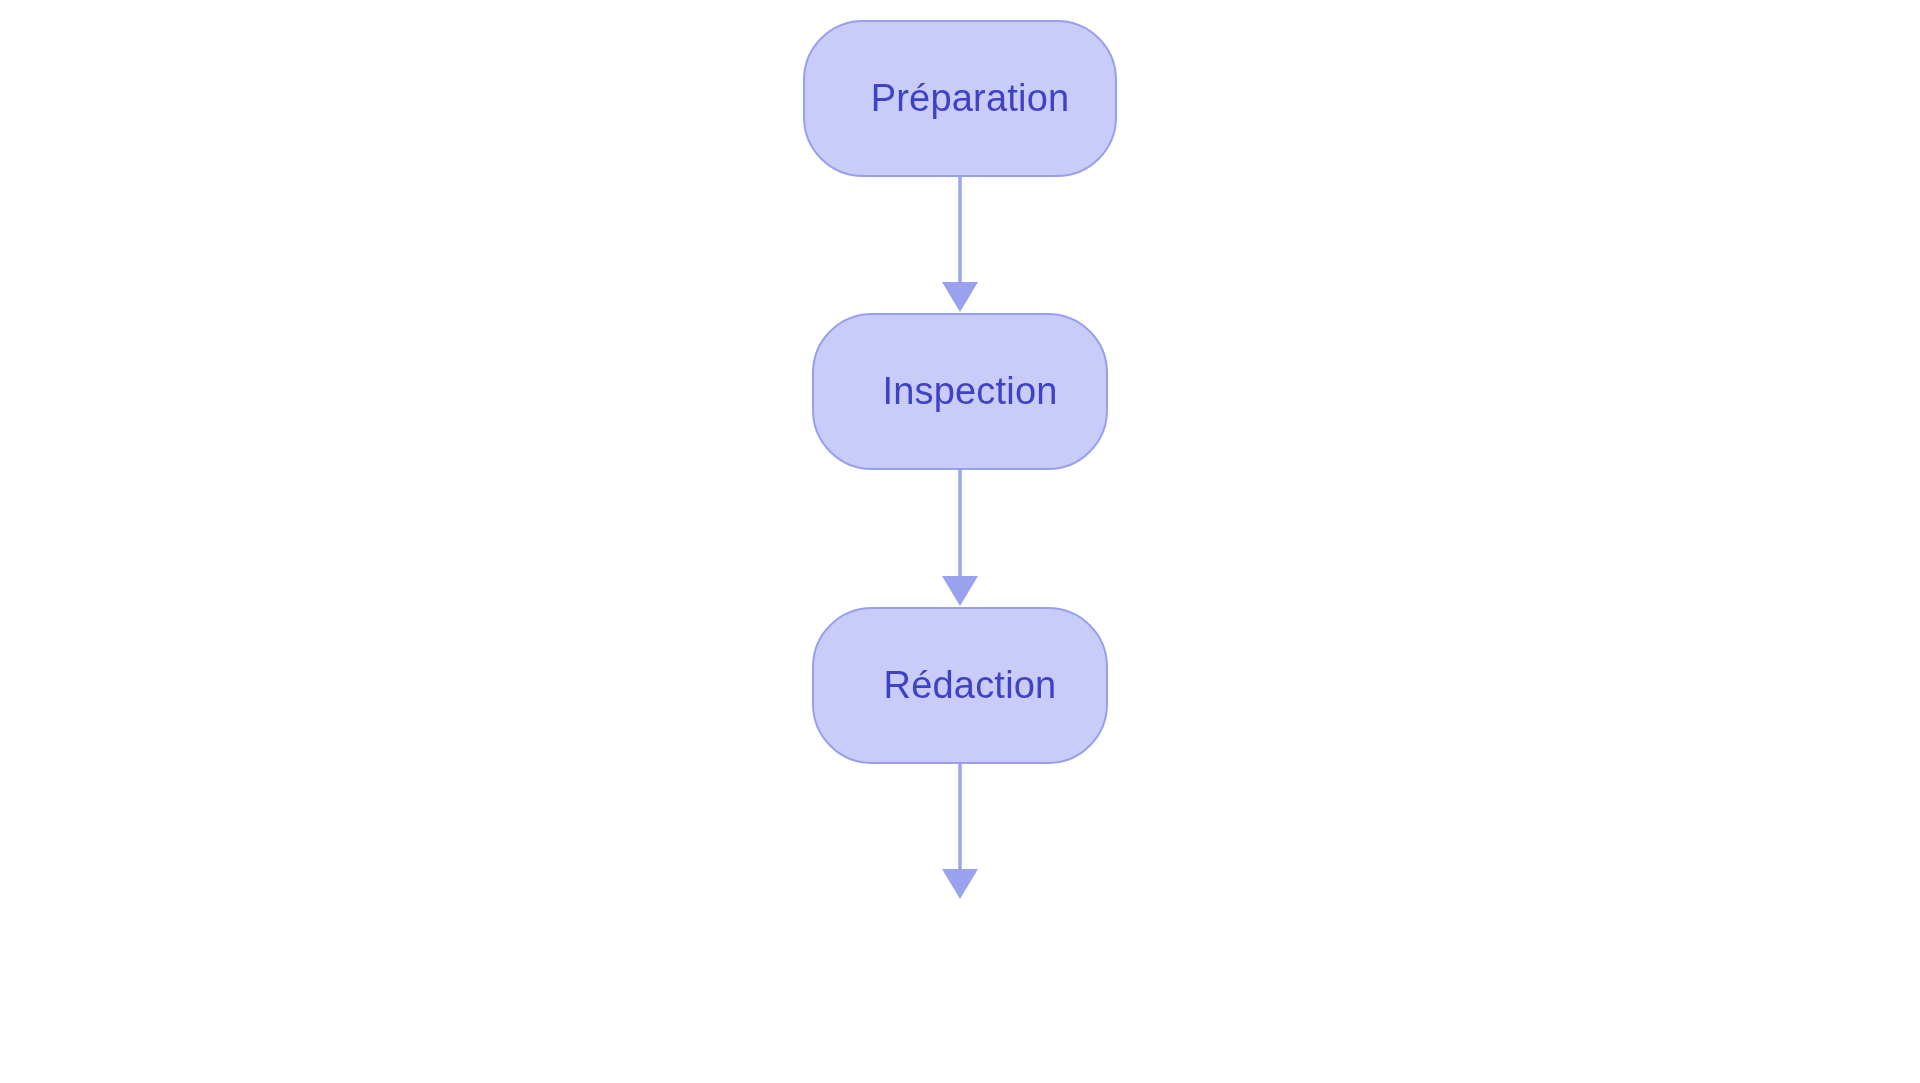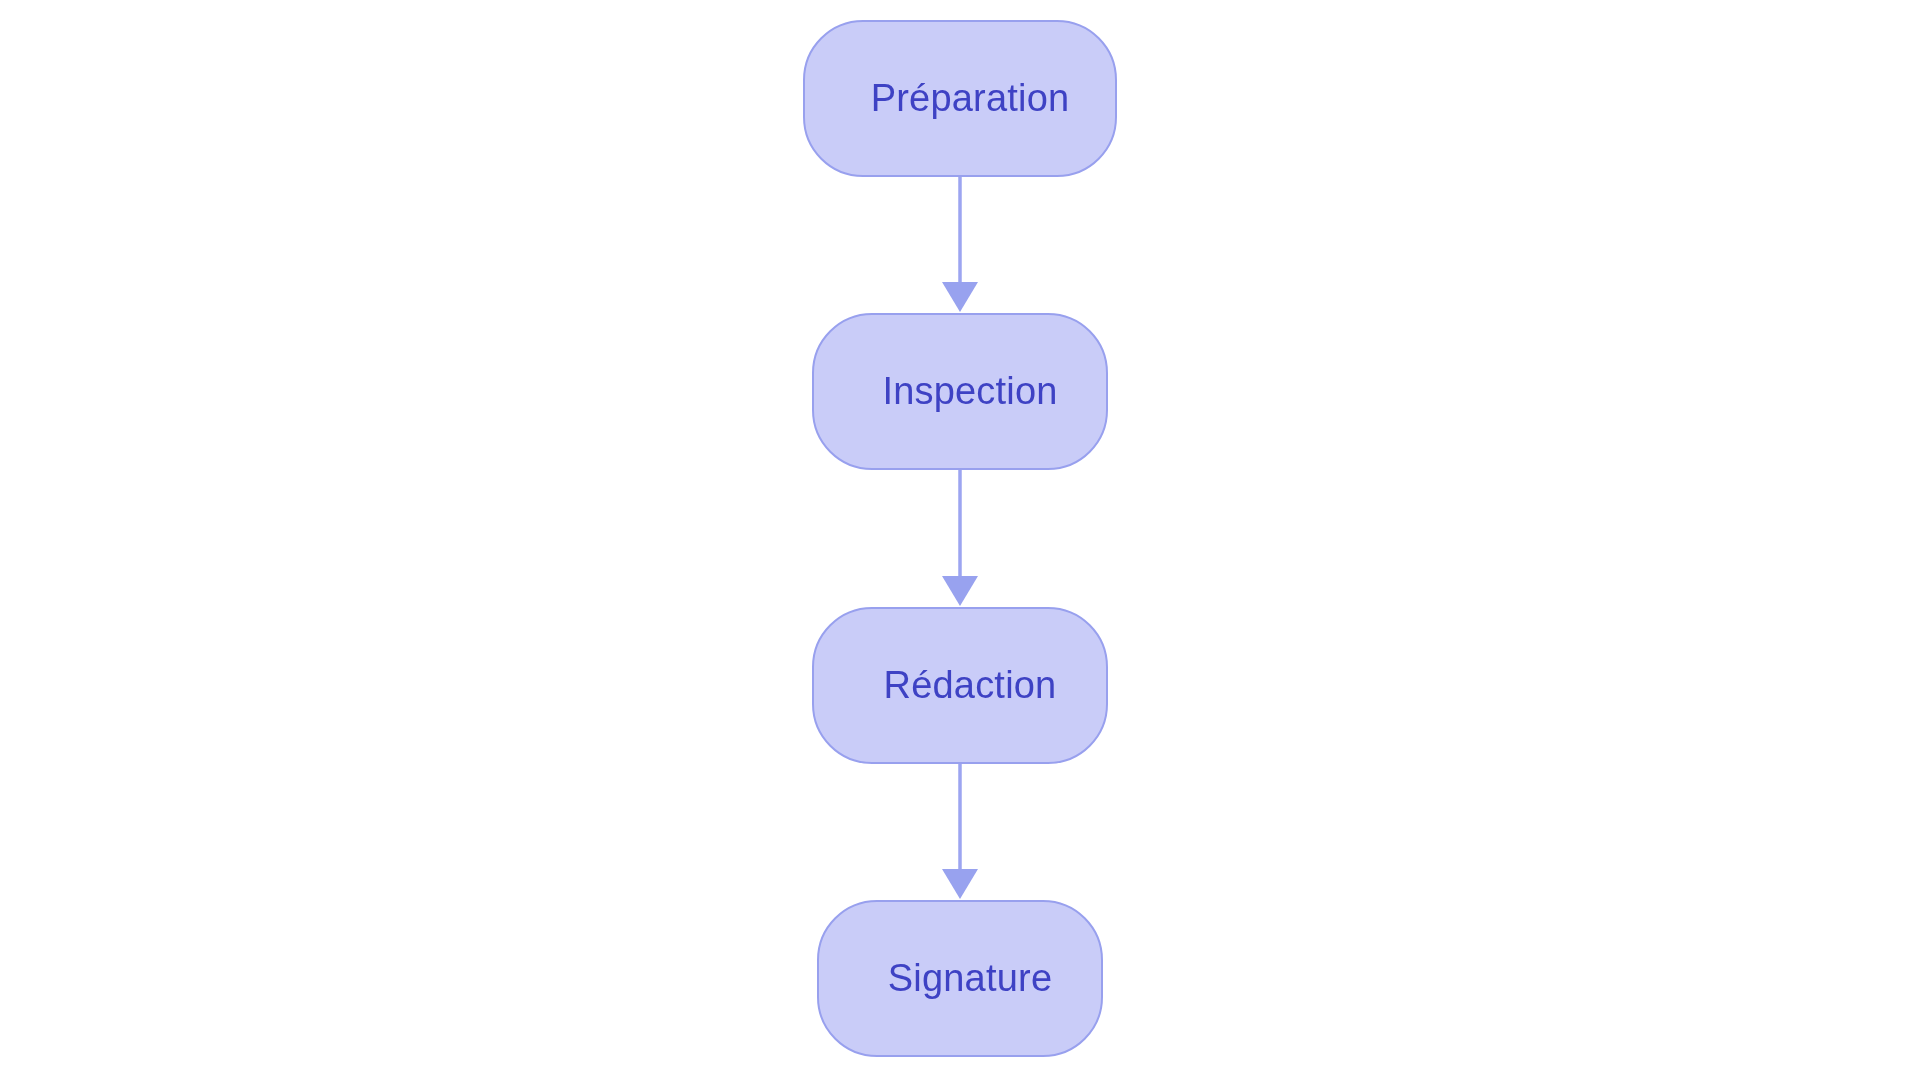--- a/index.html
+++ b/index.html
@@ -72,17 +72,14 @@
   </div>
 
   <div class="node node-3">
     <span class="node-label">Rédaction</span>
   </div>
 
   <div class="node node-2">
     <span class="node-label">Inspection</span>
   </div>
 
-  <div class="node node-4">
-    <span class="node-label">Signature</span>
-  </div>
 
 </div>
 
 </body></html>

